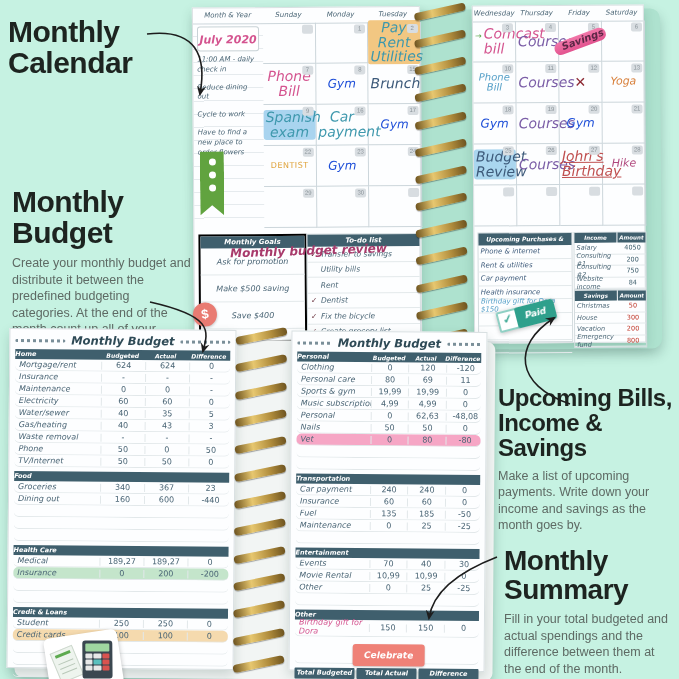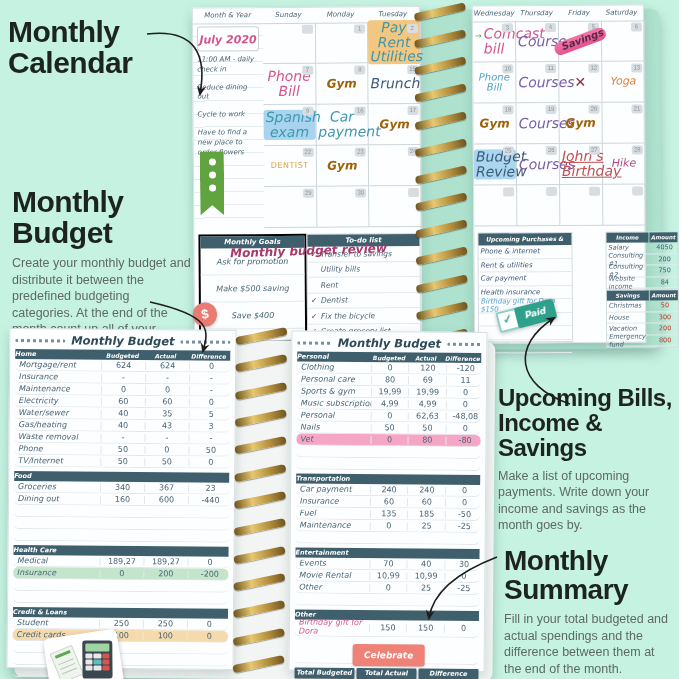--- a/index.html
+++ b/index.html
@@ -38,21 +38,21 @@
   .dcol4{width:43px;}
   .grid{position:absolute;top:15px;display:flex;flex-wrap:wrap;}
   #grid-left{left:70px;width:158px;}
   #grid-right{left:0;width:172px;}
   .cell{position:relative;box-sizing:border-box;height:41px;border-right:1px solid #ccd6db;border-bottom:1px solid #ccd6db;display:flex;align-items:center;justify-content:center;padding:2px;}
   #grid-left .cell{width:52.6px;}
   #grid-right .cell{width:43px;}
   .badge{position:absolute;top:2px;right:2px;min-width:9px;height:9px;background:#d8dde1;border-radius:2px;font-size:6px;color:#8a9399;text-align:center;line-height:9px;font-style:normal;padding:0 1px;}
   .ctext{font-family:"DejaVu Sans",sans-serif;font-style:italic;font-size:14px;line-height:1.05;text-align:center;color:#4a6575;max-width:100%;}
   .pink{color:#d4548f;}
-  .green{color:#a16207;font-size:12px;font-weight:bold;}
+  .green{color:#1d4ed8;font-size:12px;}
   .teal{color:#3e98ad;}
   .skyblue{color:#56a0c8;font-size:10px;}
   .navy{color:#3d5a7a;}
   .purple{color:#7b5ea7;}
   .orange{color:#dfa23a;font-style:normal;font-size:8px;letter-spacing:.5px;}
   .orange-script{color:#d8813d;font-size:11px;}
   .red{color:#c05050;text-decoration:underline;}
   .magenta{color:#b0487d;font-size:11px;}
   .redx{color:#8e2b35;font-size:14px;font-weight:700;font-style:normal;}
   .hl-orange{background:#f2c782;padding:0 2px;border-radius:2px;box-decoration-break:clone;-webkit-box-decoration-break:clone;}
@@ -75,21 +75,21 @@
   .goal-item{height:26px;border-bottom:1px solid #e3e9eb;display:flex;align-items:center;justify-content:center;font-size:8px;}
   .todo-item{height:14.5px;border-bottom:1px solid #e3e9eb;display:flex;align-items:center;font-size:7.5px;padding-left:3px;}
   .todo-item .mk{color:#6b3540;font-weight:700;width:10px;font-style:normal;}
   #dollar-sticker{position:absolute;left:-8px;top:66px;width:24px;height:24px;border-radius:50%;background:#e97b72;color:#fff;font-weight:700;font-size:13px;text-align:center;line-height:24px;transform:rotate(-8deg);box-shadow:0 1px 3px rgba(0,0,0,.25);z-index:4;}
   
   #upcoming{position:absolute;left:3px;top:226px;width:93px;height:108px;border:1px solid #d4dcdf;}
   .up-item{height:12.5px;border-bottom:1px solid #e3e9eb;font-size:7px;display:flex;align-items:center;padding-left:2px;}
   #paid-sticker{position:absolute;left:18px;top:72px;display:flex;align-items:center;transform:rotate(-14deg);z-index:4;filter:drop-shadow(0 1px 2px rgba(0,0,0,.25));}
   #paid-check{width:17px;height:17px;background:#fff;border:2px solid #8fd0c4;border-radius:2px;color:#3aa893;font-size:12px;font-weight:700;text-align:center;line-height:15px;}
   #paid-flag{margin-left:-2px;width:40px;height:21px;background:#2fa08c;border-radius:2px 4px 4px 2px;color:#fff;font-family:"DejaVu Sans",sans-serif;font-style:italic;font-weight:700;font-size:9px;text-align:center;line-height:21px;}
-  .mini-table{position:absolute;left:99px;width:71px;border:1px solid #d4dcdf;margin-left:32px;}
+  .mini-table{position:absolute;left:99px;width:71px;border:1px solid #d4dcdf;}
   #income-table{top:226px;}
   #savings-table{top:284px;}
   .mini-head{display:flex;height:10px;}
   .mini-head span{font-size:5.5px;line-height:10px;text-align:center;}
   .mini-head .c1{width:42px;margin-right:1px;}
   .mini-head .c2{flex:1;}
   .mini-row{display:flex;height:10.5px;border-bottom:1px solid #e3e9eb;font-size:6.5px;align-items:center;}
   .mini-row .lbl{width:43px;padding-left:2px;}
   .mini-row .amt{flex:1;text-align:center;color:#3f5f6d;font-style:normal;}
   #savings-table .amt{color:#c0392b;}

